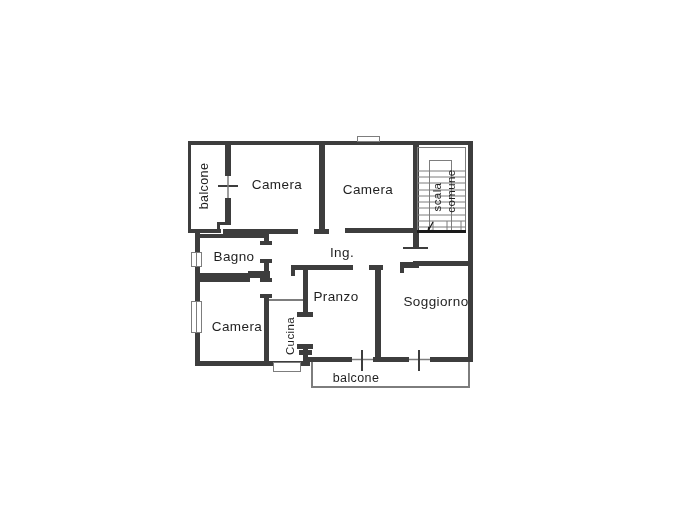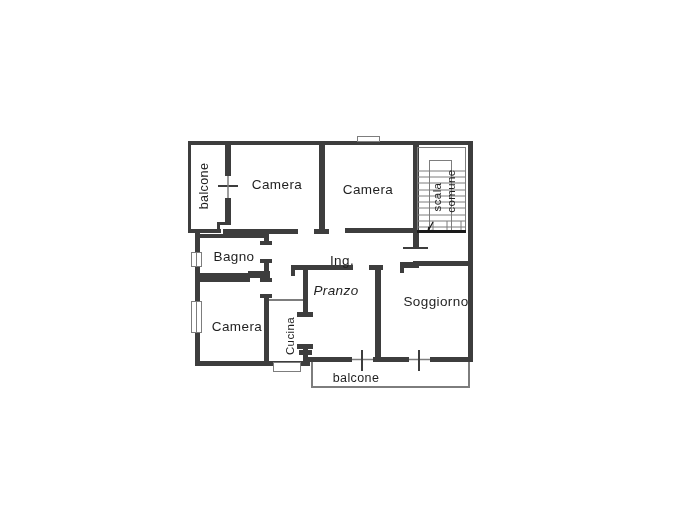--- a/index.html
+++ b/index.html
@@ -115,19 +115,19 @@
       <path d="M433,222 L428,231 M428,231 l0.8,-4.2 M428,231 l4.2,-0.6" stroke="#1a1a1a" stroke-width="1.2" fill="none"></path>
     </g>
   </svg>
 
   <div class="lbl lbl-v fs12" style="left:204px;top:186px;">balcone</div>
   <div class="lbl fs13" style="left:277px;top:184px;">Camera</div>
   <div class="lbl fs13" style="left:368px;top:189px;">Camera</div>
   <div class="lbl lbl-v fs11" style="left:437px;top:197px;">scala</div>
   <div class="lbl lbl-v fs11" style="left:451px;top:191px;">comune</div>
   <div class="lbl fs13" style="left:234px;top:256px;">Bagno</div>
-  <div class="lbl fs13" style="left:342px;top:260px;">Ing.</div>
+  <div class="lbl fs13" style="left:342px;top:252px;">Ing.</div>
   <div class="lbl fs13" style="left:237px;top:326px;">Camera</div>
   <div class="lbl lbl-v fs11" style="left:290px;top:336px;">Cucina</div>
-  <div class="lbl fs13" style="left:336px;top:290px;font-style:italic;">Pranzo</div>
+  <div class="lbl fs13" style="left:336px;top:296px;">Pranzo</div>
   <div class="lbl fs13" style="left:436px;top:301px;">Soggiorno</div>
   <div class="lbl fs12" style="left:356px;top:378px;">balcone</div>
 </div>
 
 </body></html>

